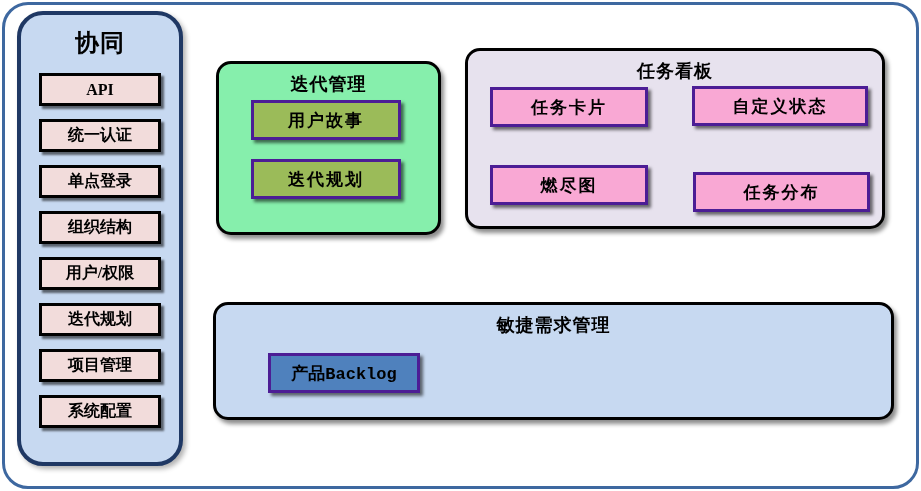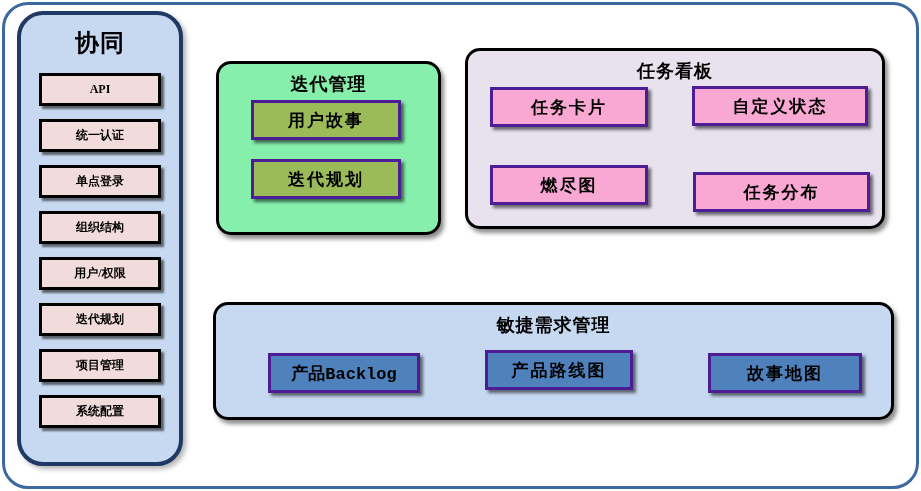--- a/index.html
+++ b/index.html
@@ -24,21 +24,21 @@
     letter-spacing:1px;
   }
   .side-items{
     display:flex;flex-direction:column;align-items:center;
     gap:13px;margin-top:14px;
   }
   .side-item{
     width:116px;height:27px;background:#f2dcdb;border:3px solid #000;
     box-shadow:3px 3px 2px rgba(0,0,0,0.55);
     display:flex;align-items:center;justify-content:center;
-    font-size:12px;font-weight:bold;
+    font-size:16px;font-weight:bold;
     font-family:"Liberation Serif","DejaVu Serif",serif;
   }
   
   .group{
     position:absolute;border:3px solid #000;border-radius:15px;
     box-shadow:3px 4px 4px rgba(0,0,0,0.45);
   }
   .group-title{
     text-align:center;font-weight:bold;font-size:18px;padding-top:8px;
     letter-spacing:1px;
@@ -99,15 +99,13 @@
   <div class="group-title">任务看板</div>
   <div class="box-item item-purple kb-1">任务卡片</div>
   <div class="box-item item-purple kb-2">自定义状态</div>
   <div class="box-item item-purple kb-3">燃尽图</div>
   <div class="box-item item-purple kb-4">任务分布</div>
 </div>
 
 <div class="group group-agile">
   <div class="group-title">敏捷需求管理</div>
   <div class="box-item item-blue ag-1">产品Backlog</div>
-  <div class="box-item item-blue ag-2">产品路线图</div>
-  <div class="box-item item-blue ag-3">故事地图</div>
 </div>
 
 </body></html>

